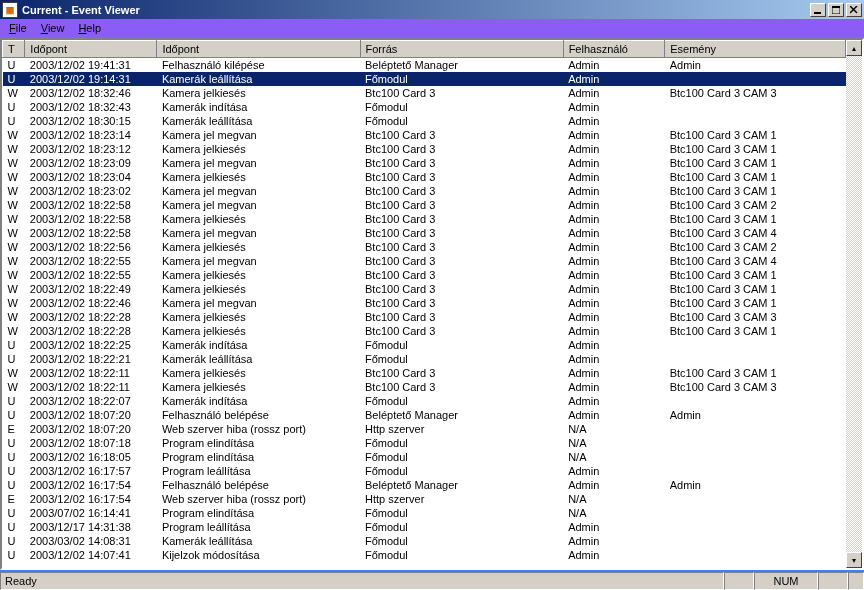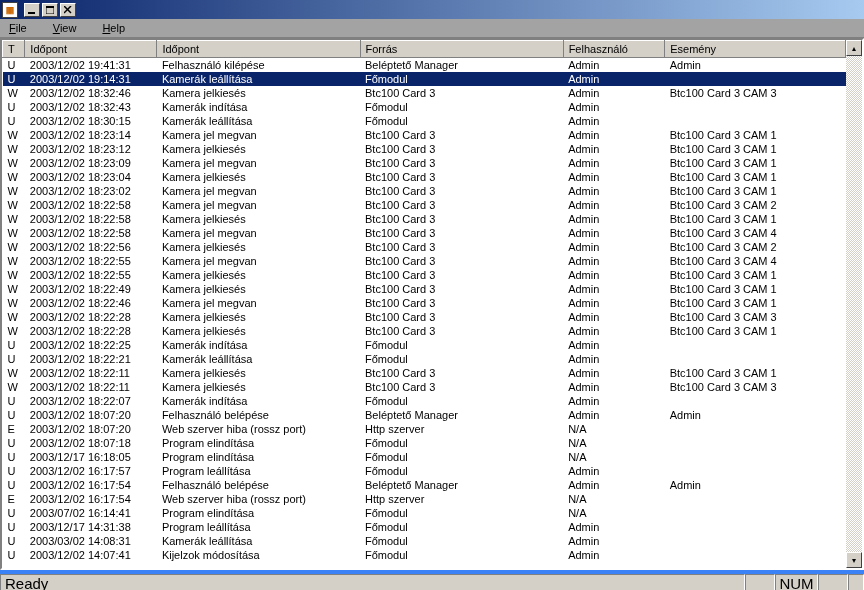--- a/index.html
+++ b/index.html
@@ -42,27 +42,26 @@
   border-right-color: #404040;
   border-bottom-color: #404040;
   display: flex; align-items: center; justify-content: center;
   font-family: Arial;
   font-size: 9px;
   color: #000;
   margin-left: 2px;
   cursor: default;
 }
 .menubar {
-  background: #a3a3a3;
+  background: #8b5cf6;
   height: 19px;
   display: flex;
   align-items: center;
   padding: 0 2px;
   border-bottom: 1px solid #808080;
-  gap: 12px;
 }
 .menubar .menu {
   padding: 2px 7px;
   cursor: default;
 }
 .menubar .menu u { text-decoration: underline; }
 .content {
   flex: 1;
   border: 2px solid;
   border-color: #808080 #fff #fff #808080;
@@ -125,48 +124,49 @@
   white-space: nowrap;
   color: #000;
 }
 tbody tr.selected td {
   background: #0a246a;
   color: #fff;
 }
 .statusbar {
   height: 20px;
   background: #d4d0c8;
-  border-top: 4px solid #3b82f6;
-  display: flex;
-  align-items: flex-start;
-  font-size: 15px;
+  border-top: 2px solid #3b82f6;
+  display: flex;
+  align-items: flex-end;
+  font-size: 11px;
 }
 .statusbar .panel {
   border: 1px solid;
   border-color: #808080 #fff #fff #808080;
   height: 18px;
   padding: 1px 4px;
   display: flex;
   align-items: center;
 }
 .statusbar .ready { flex: 1; }
 .statusbar .small { width: 30px; justify-content:center;}
-.statusbar .num { width: 43px; justify-content:center;}
+.statusbar .num { width: 64px; justify-content:center;}
 .statusbar .grip {
   width: 16px; height: 18px;
   border: 1px solid;
   border-color: #808080 #fff #fff #808080;
   position: relative;
 }
 </style>
 </head>
 <body>
 
 <div class="titlebar">
   <span class="app-icon">▦</span>
+  <span class="title">Current - Event Viewer</span>
   <div class="winbtns">
     <div class="winbtn">
       <svg width="8" height="8">
           <rect x="0" y="6" width="7" height="2" fill="#000"></rect>
         </svg>
     </div>
     <div class="winbtn">
       <svg width="8" height="8">
           <rect x="0" y="0" width="8" height="8" fill="none" stroke="#000" stroke-width="1"></rect>
           <rect x="0" y="0" width="8" height="2" fill="#000"></rect>
@@ -429,21 +429,21 @@
             <tr>
               <td>U</td>
               <td>2003/12/02 18:07:18</td>
               <td>Program elindítása</td>
               <td>Főmodul</td>
               <td>N/A</td>
               <td></td>
             </tr>
             <tr>
               <td>U</td>
-              <td>2003/12/17 16:18:05</td>
+              <td>2003/12/02 16:18:05</td>
               <td>Program elindítása</td>
               <td>Főmodul</td>
               <td>N/A</td>
               <td></td>
             </tr>
             <tr>
               <td>U</td>
               <td>2003/12/02 16:17:57</td>
               <td>Program leállítása</td>
               <td>Főmodul</td>

